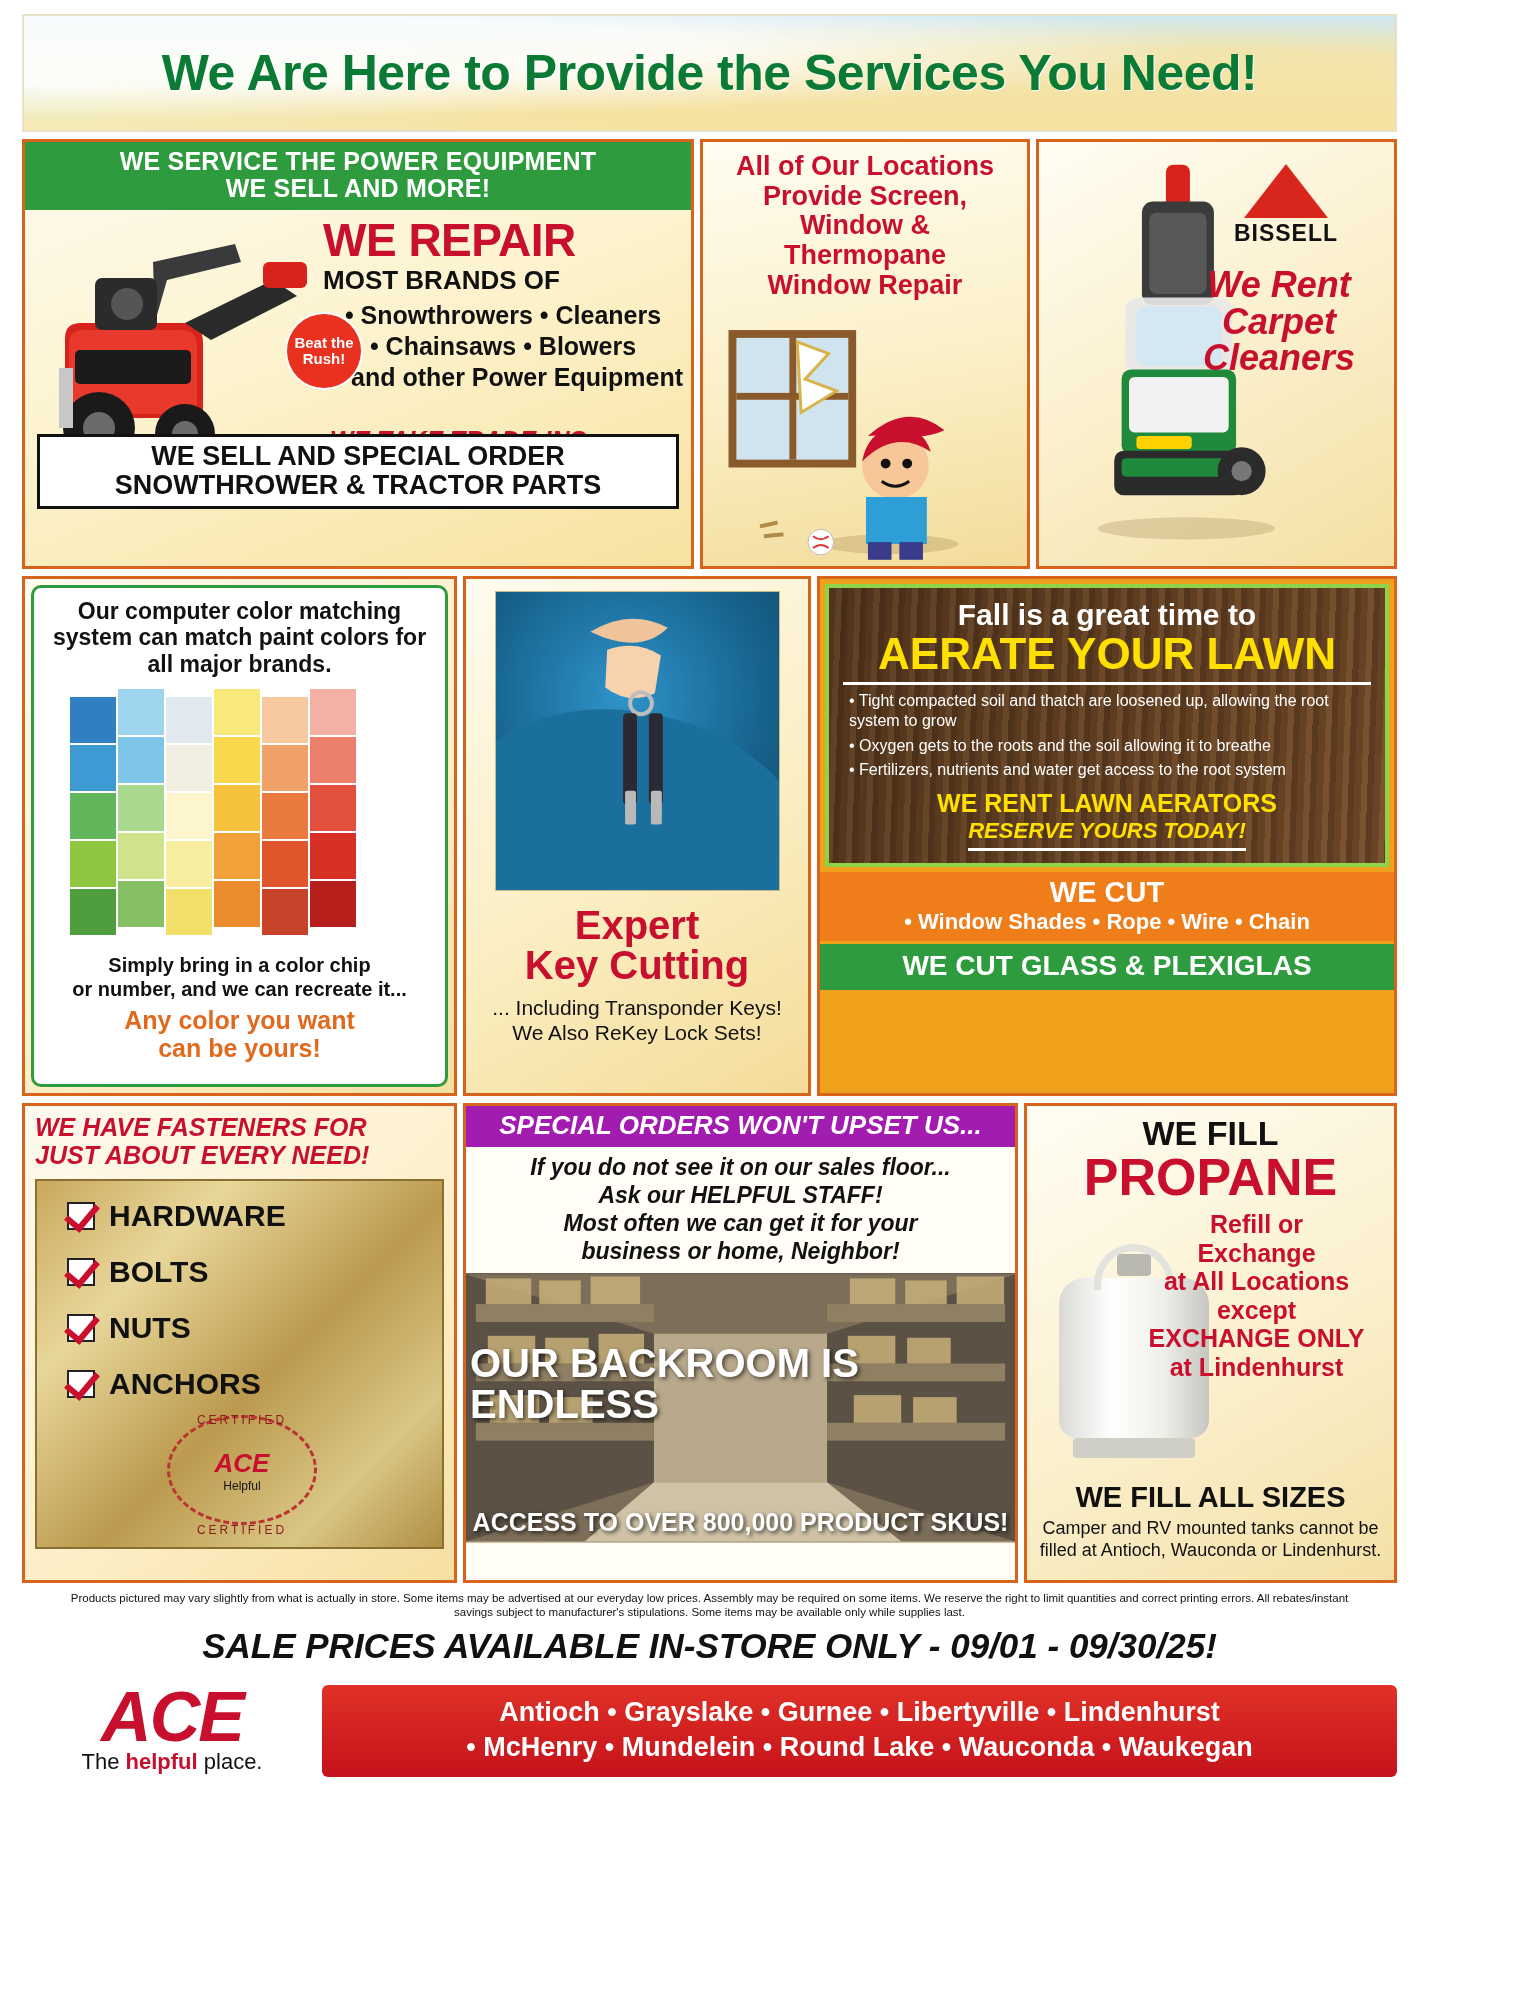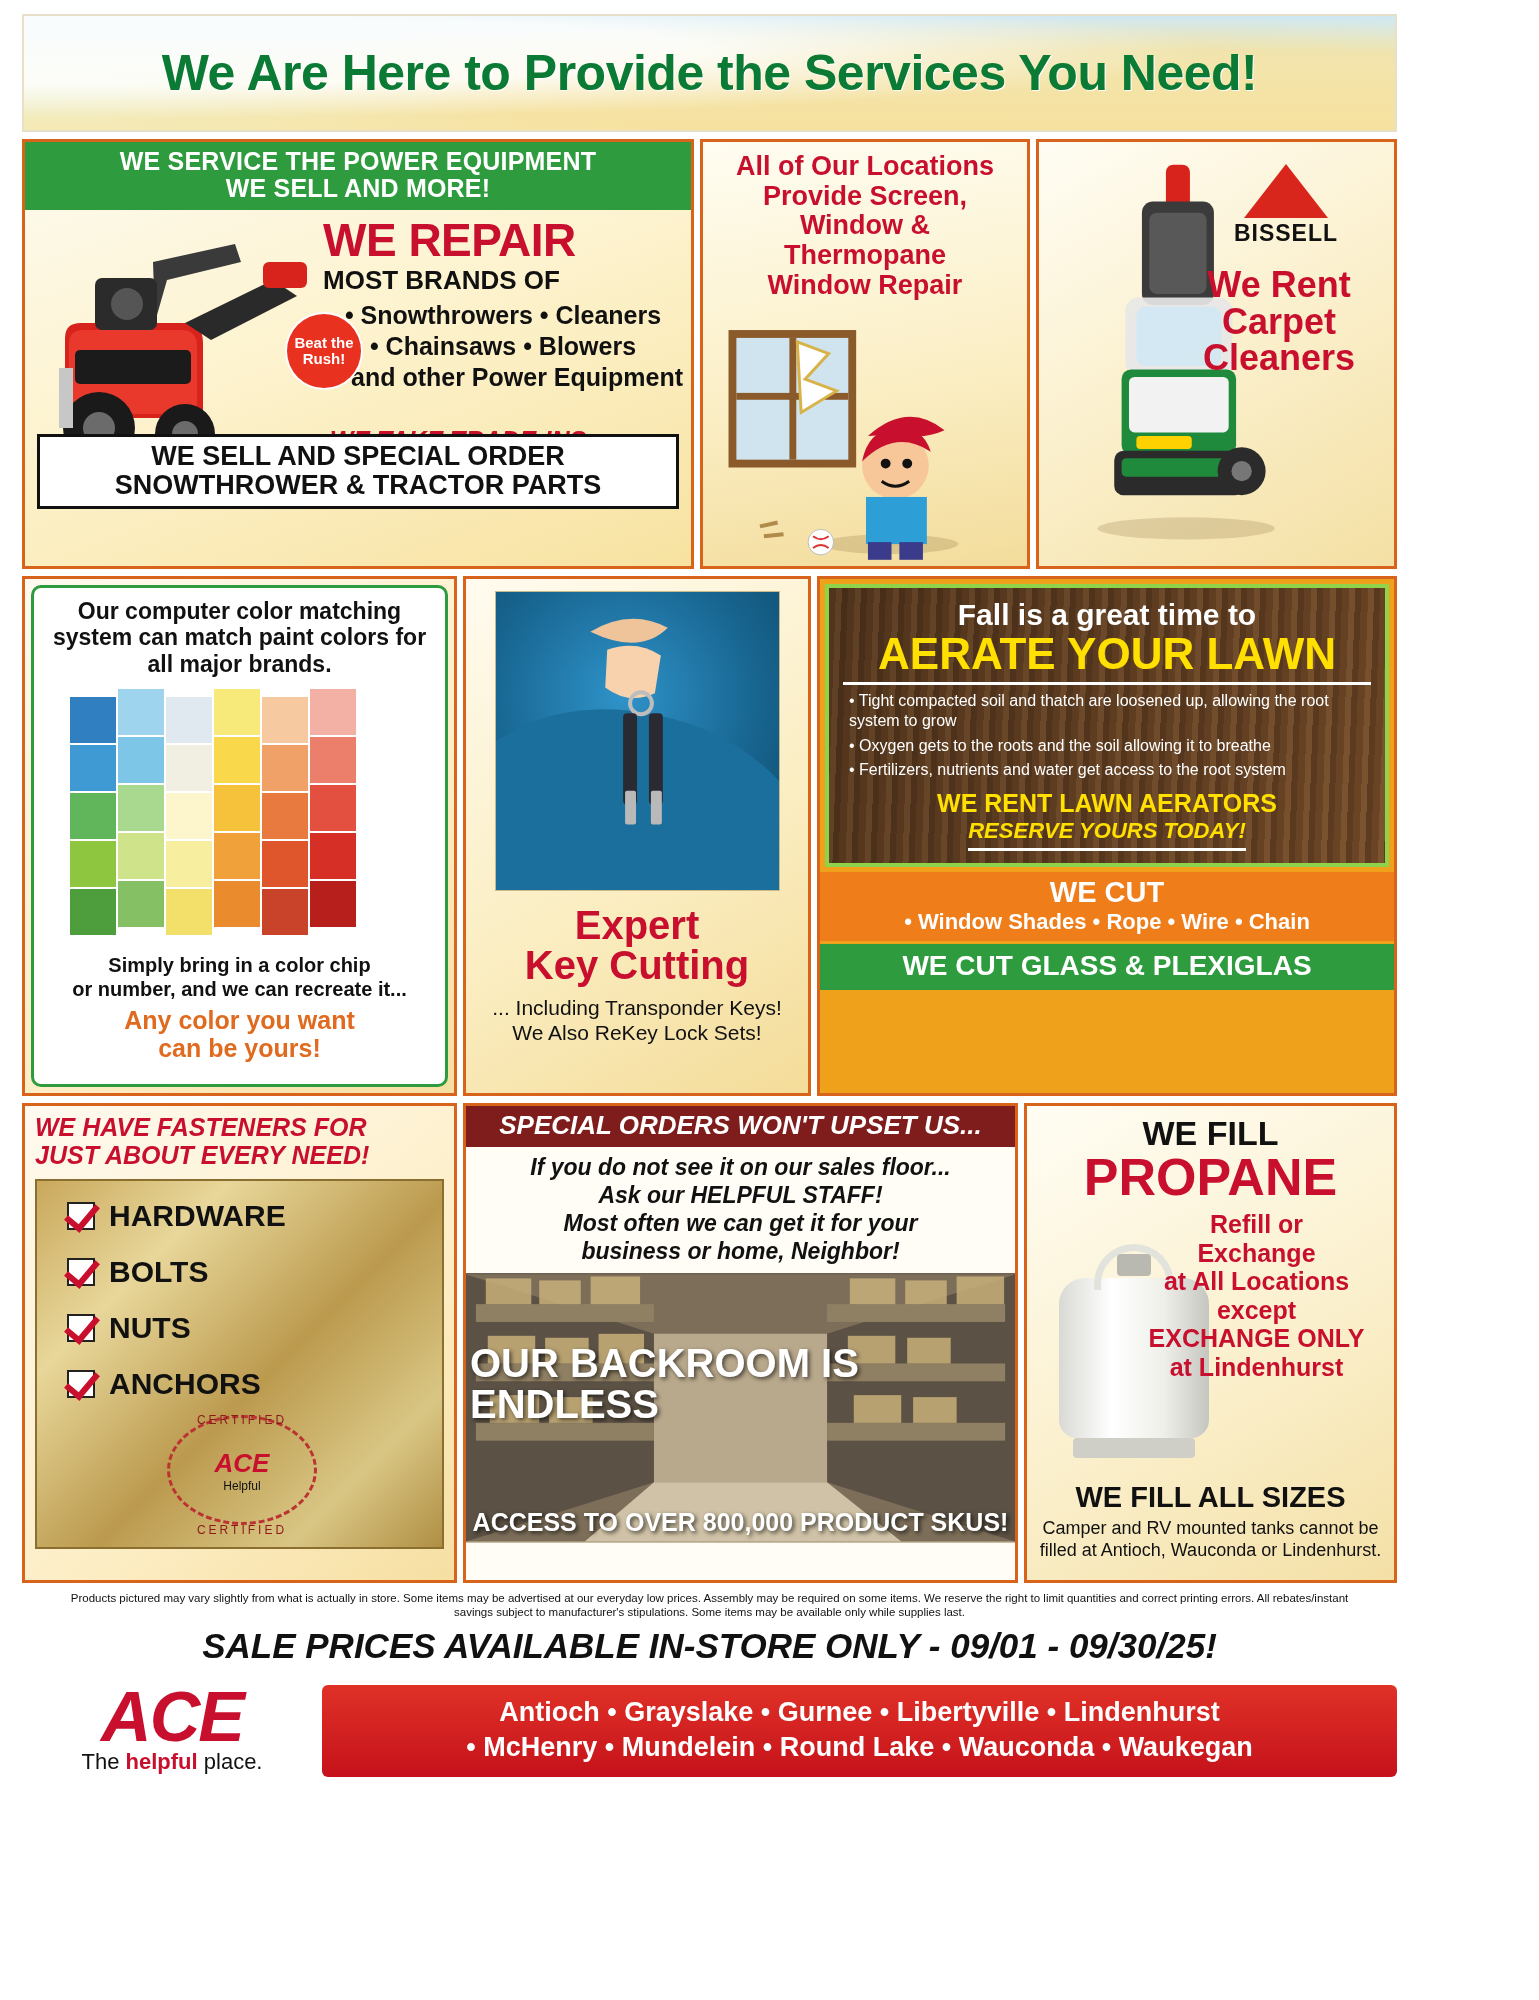--- a/index.html
+++ b/index.html
@@ -168,20 +168,21 @@
     font-size: 23px; font-weight: bold; color: #111; letter-spacing: 1px;
   }
   .carpet-text {
     position: absolute; right: 10px; top: 125px;
     width: 210px;
     color: #c8102e;
     font-size: 36px;
     font-weight: bold;
     line-height: 1.02;
     text-align: center;
+    font-style: italic;
   }
 
   
   .row2 { height: 520px; }
   .c-paint {
     width: 435px;
     border: 3px solid #d8641c;
     background: linear-gradient(140deg,#fffaf0 0%,#fdeec6 60%,#f6dfa2 100%);
     padding: 6px;
   }
@@ -298,21 +299,21 @@
   .seal-help { font-size: 12px; color:#111; }
   .seal-cert { position:absolute; top:-2px; left:0; right:0; font-size: 12px; letter-spacing: 3px; color:#8a1b1b;}
   .seal-cert2 { position:absolute; bottom:-2px; left:0; right:0; font-size: 12px; letter-spacing: 3px; color:#8a1b1b;}
 
   .c-special {
     width: 555px;
     border: 3px solid #d8641c;
     background: #fffdf5;
   }
   .sp-head {
-    background: #7f1d1d; color: #fff; font-size: 26px; font-weight: bold; font-style: italic;
+    background: #a21caf; color: #fff; font-size: 26px; font-weight: bold; font-style: italic;
     text-align: center; padding: 4px 4px 6px;
   }
   .sp-body { text-align: center; font-size: 23px; font-weight: bold; font-style: italic; color:#111; padding: 6px 6px 4px; line-height:1.22; }
   .backroom {
     position: relative; height: 270px; margin-top: 4px;
     background: linear-gradient(180deg,#6d6254 0%,#8a7a63 35%,#b3a185 60%,#cdbfa4 100%);
     overflow: hidden;
   }
   .backroom-t1 {
     position: absolute; left: 4px; top: 70px; color: #fff; font-size: 40px;

